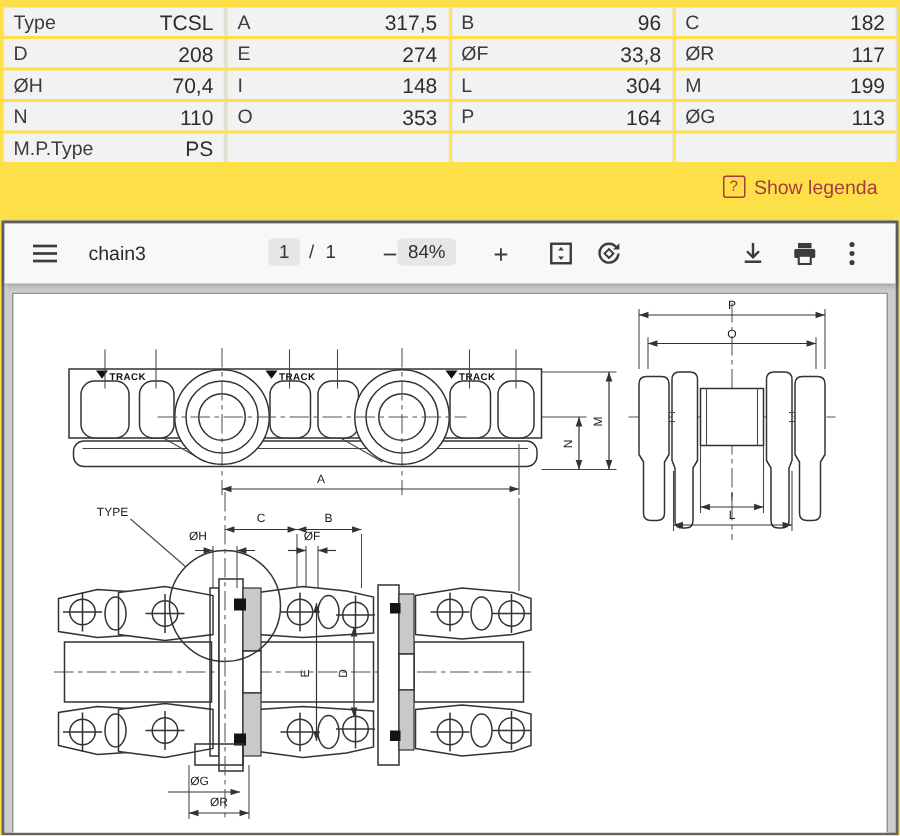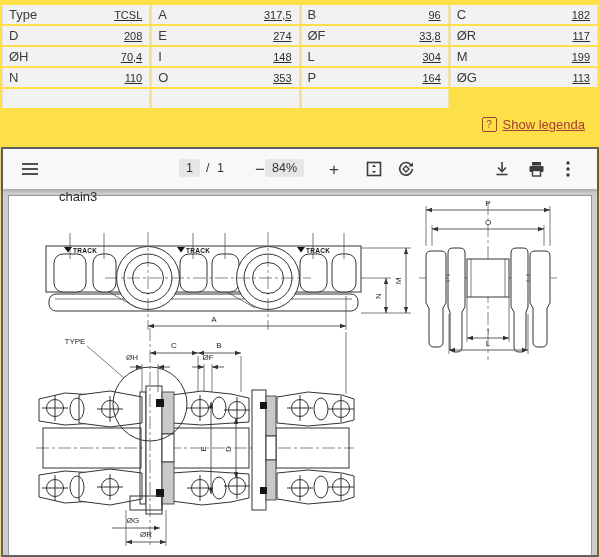--- a/index.html
+++ b/index.html
@@ -4,39 +4,39 @@
 <style>
   html,body{margin:0;padding:0;background:#fff;font-family:"Liberation Sans",sans-serif;}
   #screen{position:relative;width:600px;height:557px;overflow:hidden;background:#fde047;}
 
   
   .spec-table{position:absolute;top:5px;left:2px;right:2px;display:grid;
     grid-template-columns:repeat(4,1fr);gap:2px 1px;}
   .spec-cell{background:#f2f2f2;height:19px;display:flex;justify-content:space-between;
     align-items:center;padding:0 7px 0 6px;border-left:1px solid #e3e3e3;border-right:1px solid #e3e3e3;}
   .spec-cell .lbl{font-size:13px;color:#3b3b3b;}
-  .spec-cell .val{font-size:11px;color:#2d2d2d;text-decoration:underline;}
+  .spec-cell .val{font-size:14px;color:#2d2d2d;}
 
   
   .legend{position:absolute;top:117px;right:15px;display:flex;align-items:center;gap:6px;
     color:#a63b41;font-size:13px;cursor:pointer;}
   .legend .q{width:13px;height:13px;border:1px solid #a63b41;border-radius:2px;font-size:10px;
     line-height:13px;text-align:center;flex:0 0 auto;}
-  .legend .txt{text-decoration:underline;}
+  .legend .txt{}
 
   
   .viewer{position:absolute;top:147px;left:1px;right:1px;bottom:0;border:2px solid #646464;
     background:#cdcdcd;}
   .toolbar{position:relative;height:40px;background:#f8f8f8;box-shadow:0 1px 4px rgba(0,0,0,.28);z-index:2;}
   .tb-btn{position:absolute;top:7px;width:26px;height:26px;display:flex;align-items:center;
     justify-content:center;border-radius:50%;color:#3c3c3c;cursor:pointer;}
   .tb-btn svg{display:block;}
   .tb-glyph{font-size:17px;color:#3c3c3c;line-height:1;}
   .tb-title{position:absolute;left:56px;top:0;height:24px;line-height:40px;font-size:13px;
-    font-weight:500;color:#2b2b2b;margin-top:28px;}
+    font-weight:500;color:#2b2b2b;}
   .chip{position:absolute;top:10px;background:#e6e6e6;border-radius:3px;padding:2px 7px;
     font-size:12.5px;color:#333;}
   .pg-sep,.pg-total{position:absolute;top:12px;font-size:12.5px;color:#333;}
 
   .pdf-body{position:absolute;top:40px;left:0;right:0;bottom:0;background:#cdcdcd;overflow:hidden;}
   .page{position:absolute;top:6px;left:5px;width:582px;height:430px;background:#fff;
     border:1px solid #979797;}
 
   
   .dl{stroke:#333;stroke-width:0.8;fill:none;}
@@ -111,20 +111,24 @@
         <span class="lbl">O</span>
         <span class="val">353</span>
       </div>
       <div class="spec-cell">
         <span class="lbl">P</span>
         <span class="val">164</span>
       </div>
       <div class="spec-cell">
         <span class="lbl">ØG</span>
         <span class="val">113</span>
+      </div>
+      <div class="spec-cell">
+        <span class="lbl">M.P.Type</span>
+        <span class="val">PS</span>
       </div>
       <div class="spec-cell">
         <span class="lbl"></span>
         <span class="val"></span>
       </div>
       <div class="spec-cell">
         <span class="lbl"></span>
         <span class="val"></span>
       </div>
       <div class="spec-cell">

